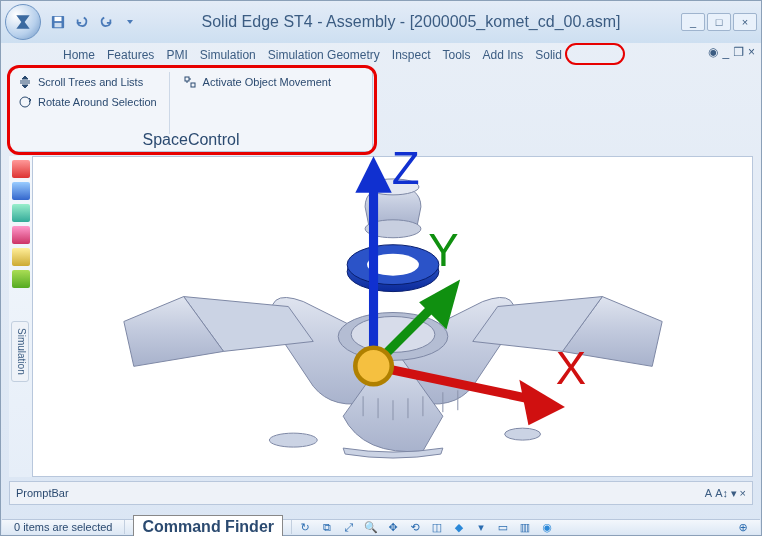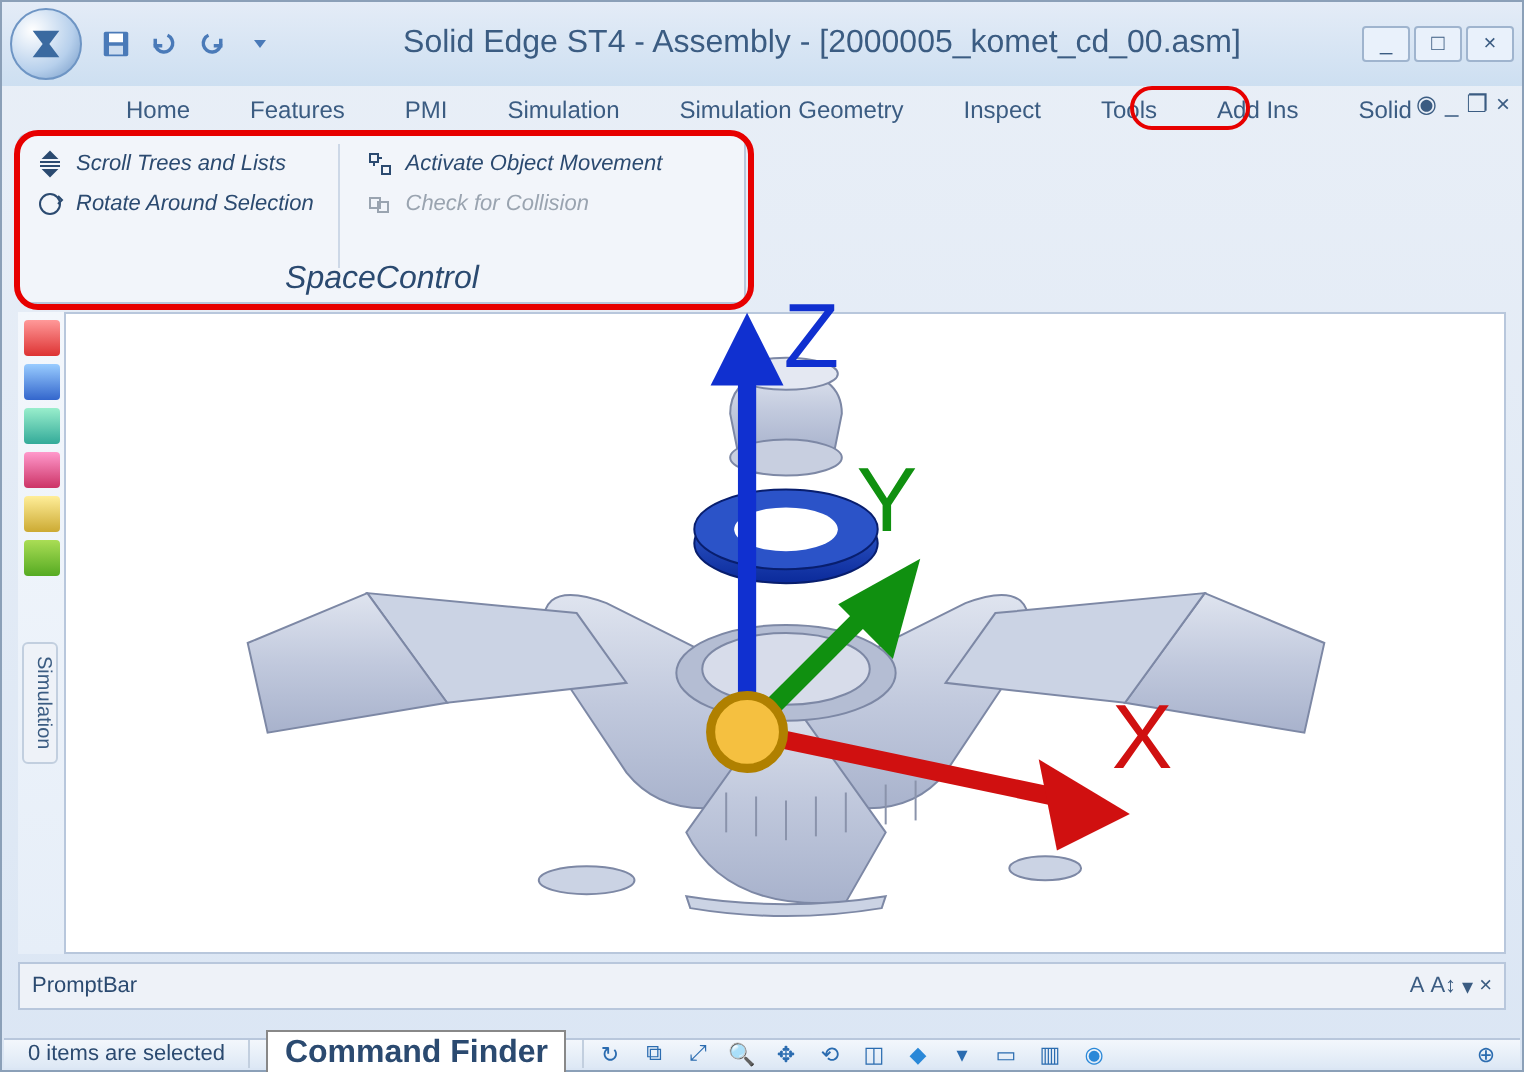--- a/index.html
+++ b/index.html
@@ -11,29 +11,29 @@
 .titlebar { height: 42px; background: linear-gradient(#e4ecf7,#cddff1); display: flex; align-items: center; padding-left: 4px; position: relative; }
 .app-button { width: 36px; height: 36px; border-radius: 50%; background: radial-gradient(circle at 30% 30%, #fff, #b7d0ec 60%, #6e95c4); border: 1px solid #6e95c4; display: flex; align-items: center; justify-content: center; margin-right: 6px; }
 .app-button svg { width: 20px; height: 20px; }
 .qat { display: flex; align-items: center; gap: 2px; }
 .qat-btn { width: 22px; height: 22px; display: flex; align-items: center; justify-content: center; border-radius: 3px; }
 .title-text { flex: 1; text-align: center; font-size: 16px; color: #3b5c82; }
 .win-controls { display: flex; gap: 2px; margin-right: 4px; }
 .win-btn { width: 24px; height: 18px; border: 1px solid #9fb4ce; background: #e9f1fb; display: flex; align-items: center; justify-content: center; font-size: 11px; color: #3b5c82; border-radius: 2px; }
 
 
-.tabs-row { height: 24px; display: flex; align-items: center; padding: 0 50px 0 56px; gap: 18px; font-size: 12px; color: #3b5c82; position: relative; }
+.tabs-row { height: 24px; display: flex; align-items: center; padding: 0 50px 0 56px; font-size: 12px; color: #3b5c82; position: relative; }
 .tab { padding: 3px 6px; cursor: pointer; white-space: nowrap; }
 .tabs-right { position: absolute; right: 6px; top: 2px; display: flex; gap: 4px; align-items: center; }
 .tabs-right span { font-size: 12px; color: #3b5c82; }
 .highlight-ring-tab { position: absolute; border: 2px solid #e70000; border-radius: 14px; left: 564px; top: 42px; width: 60px; height: 22px; pointer-events: none; z-index: 50; }
 
 
 .ribbon { position: relative; margin: 0 8px 0 8px; }
-.ribbon-panel { width: 364px; height: 85px; background: #f2f5fa; border: 1px solid #b8c7dc; border-radius: 4px; position: relative; padding: 4px 6px; font-style: italic; }
+.ribbon-panel { width: 364px; height: 85px; background: #f2f5fa; border: 1px solid #b8c7dc; border-radius: 4px; position: relative; padding: 4px 6px; }
 .ribbon-panel .col { display: inline-block; vertical-align: top; }
 .ribbon-item { display: flex; align-items: center; gap: 6px; font-size: 11px; color: #2b4a70; padding: 3px 2px; cursor: pointer; }
 .ribbon-item.disabled { color: #9aa4b0; cursor: default; }
 .ribbon-item .ic { width: 14px; height: 14px; display: inline-flex; align-items: center; justify-content: center; }
 .ribbon-sep { display:inline-block; width:1px; height:62px; background:#cdd8e7; margin:0 6px; vertical-align:top; }
 .ribbon-label { position: absolute; bottom: 2px; left: 0; right: 0; text-align: center; font-size: 16px; color: #2b4a70; }
 .highlight-ring-panel { position: absolute; left: 6px; top: 64px; width: 370px; height: 90px; border: 3px solid #e70000; border-radius: 12px; pointer-events: none; z-index: 49; }
 
 
 .main-area { position: absolute; left: 8px; right: 8px; top: 155px; bottom: 58px; background: #fff; border: 1px solid #b8c7dc; }
@@ -155,29 +155,20 @@
         <div class="ribbon-item">
           <span class="ic">
               <svg width="14" height="14">
                 <rect x="2" y="2" width="4" height="4" fill="none" stroke="#2b4a70"></rect>
                 <rect x="8" y="8" width="4" height="4" fill="none" stroke="#2b4a70"></rect>
                 <path d="M6 4 L8 4 M4 6 L4 8" stroke="#2b4a70"></path>
               </svg>
             </span>
           <span>Activate Object Movement</span>
         </div>
-        <div class="ribbon-item disabled">
-          <span class="ic">
-              <svg width="14" height="14">
-                <rect x="2" y="4" width="5" height="5" fill="none" stroke="#9aa4b0"></rect>
-                <rect x="6" y="6" width="5" height="5" fill="none" stroke="#9aa4b0"></rect>
-              </svg>
-            </span>
-          <span>Check for Collision</span>
-        </div>
       </div>
       <div class="ribbon-label">SpaceControl</div>
     </div>
   </div>
   <div class="highlight-ring-panel"></div>
 
   <div class="main-area">
     <div class="left-toolbar">
       <div class="tb tb-red"></div>
       <div class="tb tb-blue"></div>

